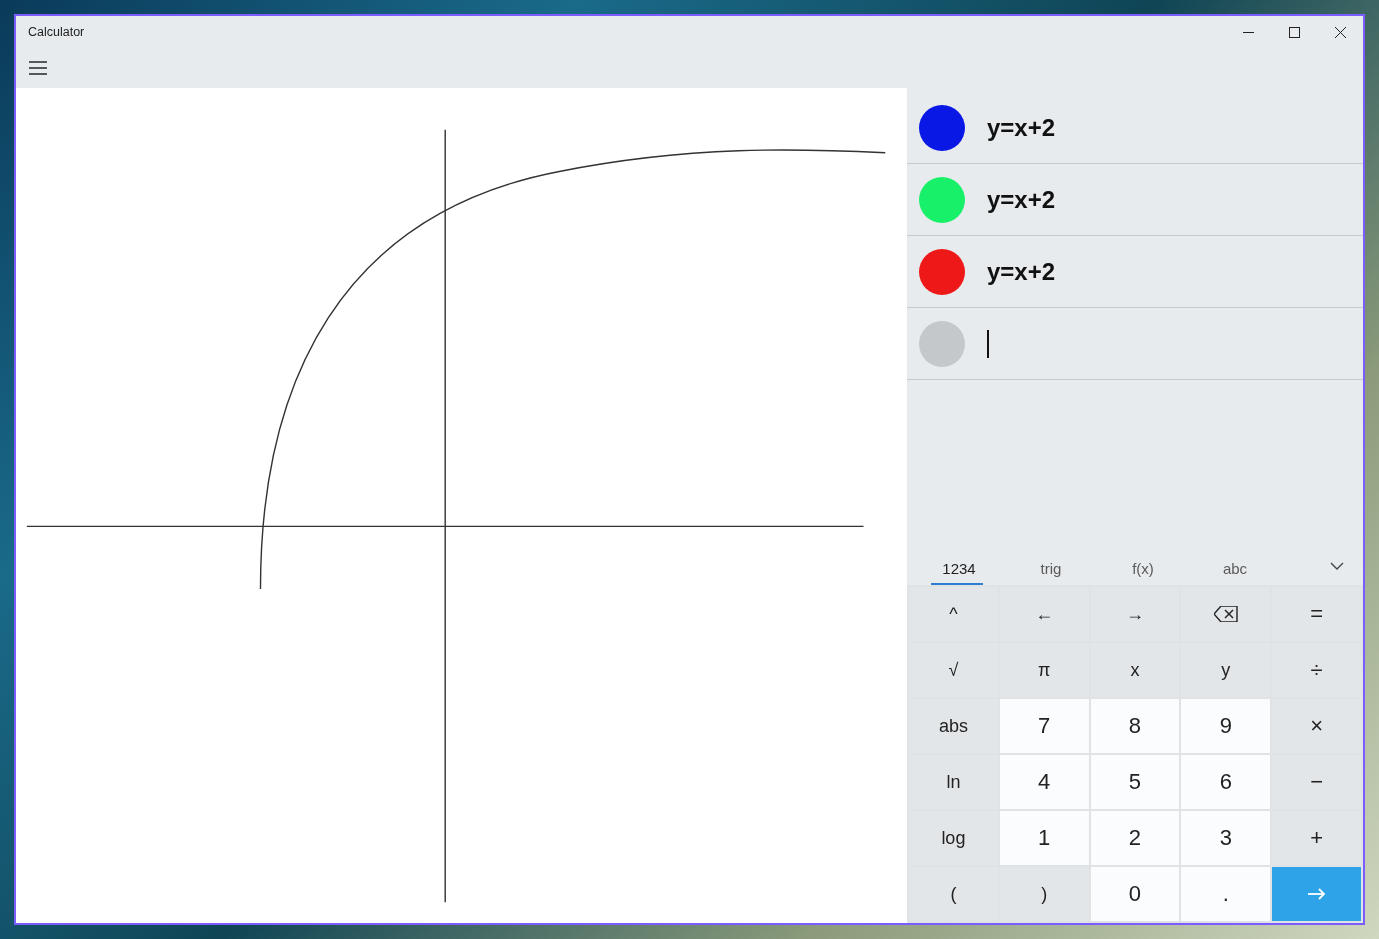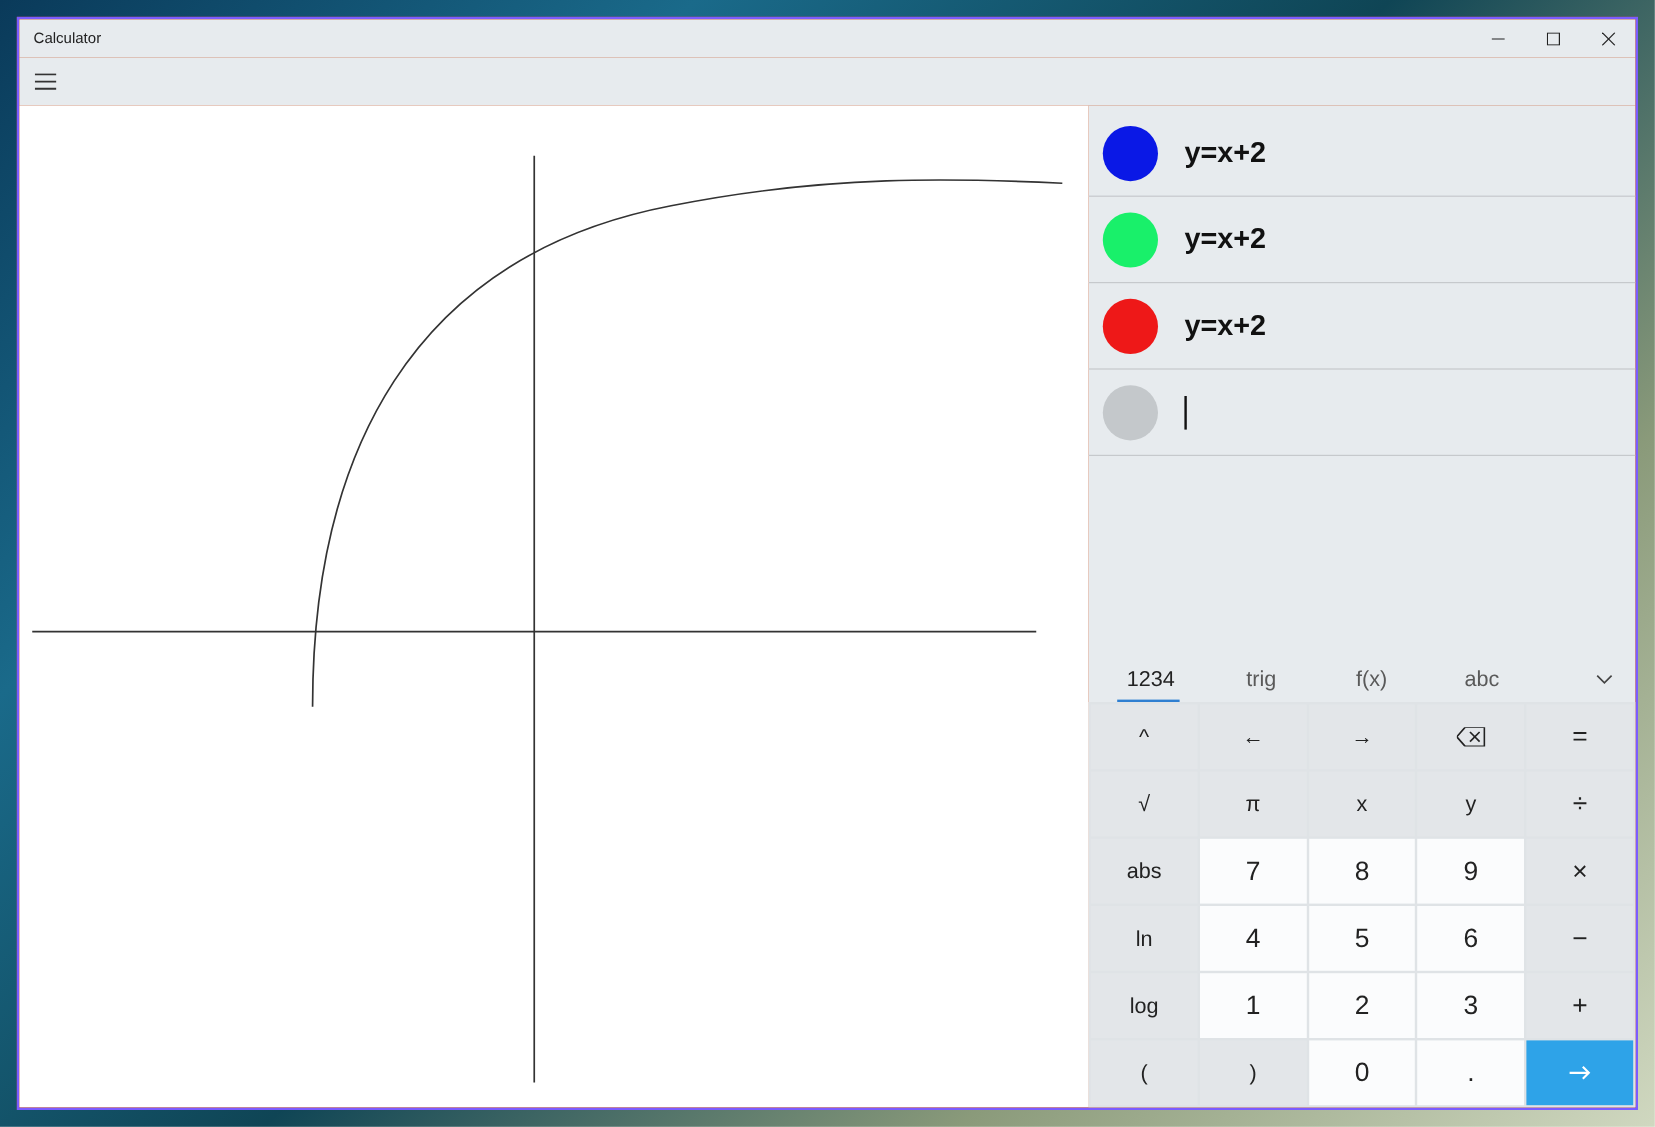--- a/index.html
+++ b/index.html
@@ -5,21 +5,21 @@
   * { box-sizing: border-box; margin: 0; padding: 0; }
   html, body { width: 1379px; height: 939px; font-family: "Segoe UI", Arial, sans-serif; overflow: hidden; }
   body {
     background: linear-gradient(135deg,#0a3a5a 0%,#1a6a8a 25%,#0f4555 50%,#8a9a7a 75%,#d0d8c0 100%);
     position: relative;
   }
   .window {
     position: absolute;
     left: 14px; top: 14px;
     width: 1351px; height: 911px;
-    background: #c2410c;
+    background: #f0abfc;
     border: 2px solid #7b5cff;
     display: flex; flex-direction: column;
     overflow: hidden;
   }
   .titlebar {
     height: 32px;
     display: flex; align-items: center; justify-content: space-between;
     padding: 0 0 0 12px;
     font-size: 12.5px; color: #222;
     background: #e7ebee;
@@ -84,21 +84,21 @@
 
   .keypad-wrap { }
   .tabs {
     height: 38px;
     display: flex; align-items: flex-end;
     padding: 0 6px 0 6px;
     position: relative;
   }
   .tab {
     width: 92px; text-align: center;
-    font-size: 18px; color: #5a5a5a;
+    font-size: 15px; color: #5a5a5a;
     padding-bottom: 8px;
     cursor: default;
   }
   .tab.active { color: #222; }
   .tab-underline {
     position: absolute; bottom: 0; left: 24px;
     width: 52px; height: 2px; background: #2f7fd1;
   }
   .tab-chevron {
     margin-left: auto; width: 40px; height: 38px;

